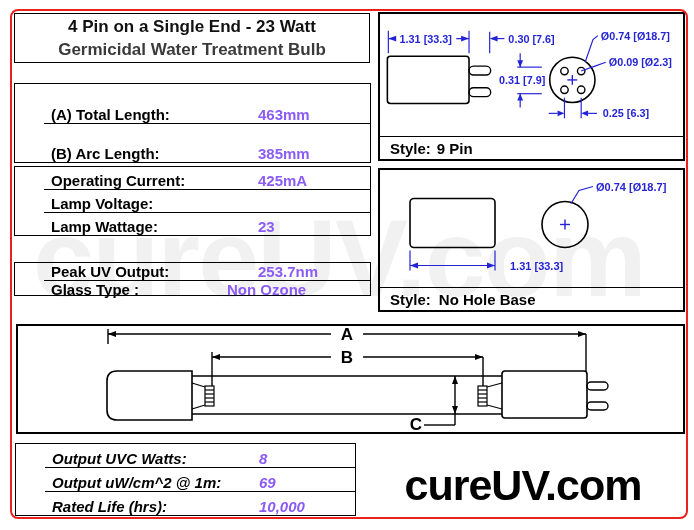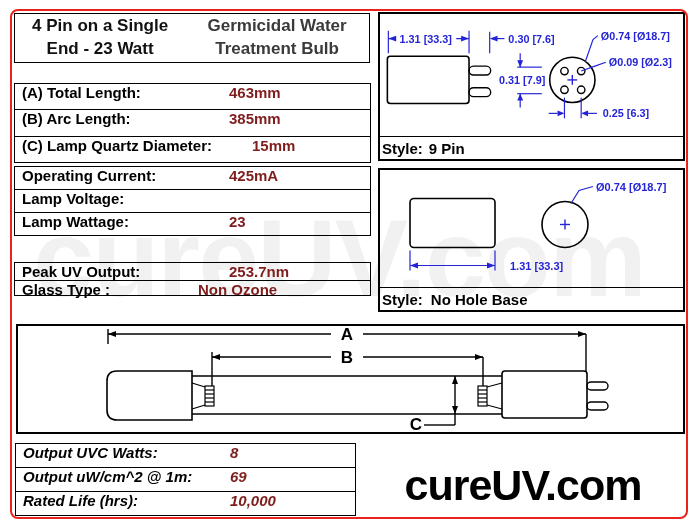--- a/index.html
+++ b/index.html
@@ -30,55 +30,55 @@
     z-index: 0;
     line-height: 1;
   }
   .abs { position: absolute; z-index: 1; }
 
   
   .title-box {
     left: 14px; top: 13px; width: 356px; height: 50px;
     border: 1.5px solid #000;
     text-align: center;
-    display: flex; justify-content: center;
+    display: flex; flex-direction: column; justify-content: center;
     background: transparent;
   }
   .title-main { font-size: 17px; font-weight: bold; color: #111; line-height: 23px; }
   .title-sub  { font-size: 17px; font-weight: bold; color: #3a3a3a; line-height: 23px; }
 
   
   .spec-table { border: 1.5px solid #000; display: flex; flex-direction: column; }
-  .spec-row { flex: 1; display: flex; align-items: flex-start; position: relative; }
+  .spec-row { flex: 1; display: flex; align-items: flex-end; position: relative; margin-left: 29px; }
   .spec-row + .spec-row { border-top: 1.5px solid #000; }
   .spec-row .lbl {
     font-size: 15px; font-weight: bold; color: #000;
     padding-left: 7px; white-space: nowrap;
   }
   .spec-row .val {
     position: absolute; left: 214px;
-    font-size: 15px; font-weight: bold; color: #7f1d1d; white-space: nowrap;
+    font-size: 15px; font-weight: bold; color: #8b5cf6; white-space: nowrap;
   }
   .spec-row .val.val-shift { left: 183px; }
 
   .t-dim  { left: 14px; top: 83px;  width: 357px; height: 80px; }
   .t-elec { left: 14px; top: 166px; width: 357px; height: 70px; }
   .t-uv   { left: 14px; top: 262px; width: 357px; height: 34px; }
   .t-out  { left: 15px; top: 443px; width: 341px; height: 73px; font-style: italic; }
 
   
   .panel { border: 2px solid #000; display: flex; flex-direction: column; background: transparent; }
   .panel-a { left: 378px; top: 12px;  width: 307px; height: 149px; }
   .panel-b { left: 378px; top: 168px; width: 307px; height: 144px; }
   .panel-draw { flex: 1; position: relative; overflow: hidden; }
   .style-bar {
     height: 23px; border-top: 1.5px solid #000;
     display: flex; align-items: center;
     font-size: 15px; font-weight: bold; color: #000;
-    padding-left: 2px;
+    padding-left: 10px;
   }
   .style-bar .style-val { margin-left: 6px; }
   .style-bar .style-val.wide-gap { margin-left: 8px; }
 
   
   .lamp-box { left: 16px; top: 324px; width: 669px; height: 110px; border: 2px solid #000; }
 
   svg { display: block; width: 100%; height: 100%; }
   .dimtext { font-family: "Liberation Sans", sans-serif; font-size: 11px; font-weight: bold; fill: #2424d6; }
   .biglabel { font-family: "Liberation Sans", sans-serif; font-size: 17px; font-weight: bold; fill: #000; }
@@ -105,24 +105,20 @@
   </div>
 
   <div class="abs spec-table t-dim">
     <div class="spec-row">
       <span class="lbl">(A) Total Length:</span>
       <span class="val">463mm</span>
     </div>
     <div class="spec-row">
       <span class="lbl">(B) Arc Length:</span>
       <span class="val">385mm</span>
-    </div>
-    <div class="spec-row">
-      <span class="lbl">(C) Lamp Quartz Diameter:</span>
-      <span class="val val-shift" style="left:237px">15mm</span>
     </div>
   </div>
 
   <div class="abs spec-table t-elec">
     <div class="spec-row">
       <span class="lbl">Operating Current:</span>
       <span class="val">425mA</span>
     </div>
     <div class="spec-row">
       <span class="lbl">Lamp Voltage:</span>

